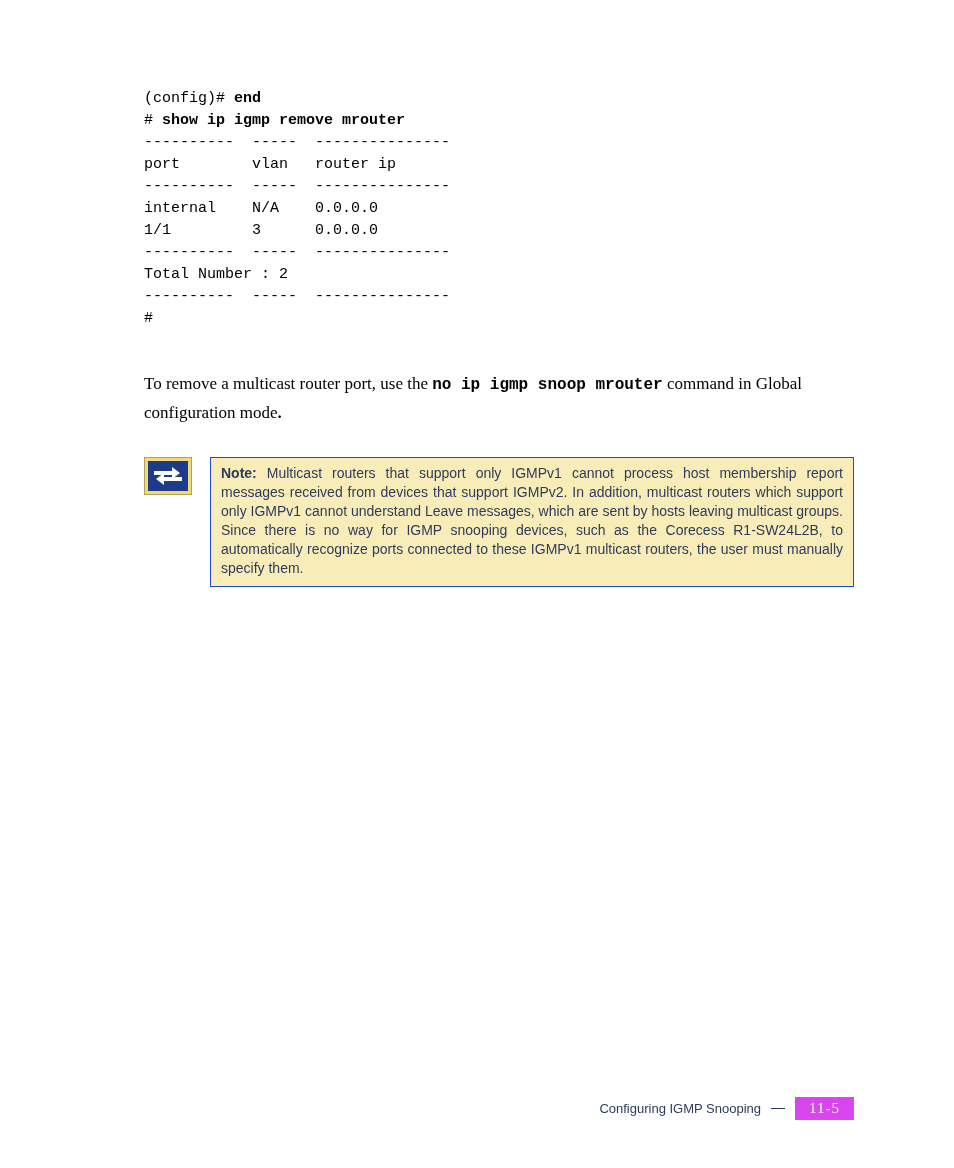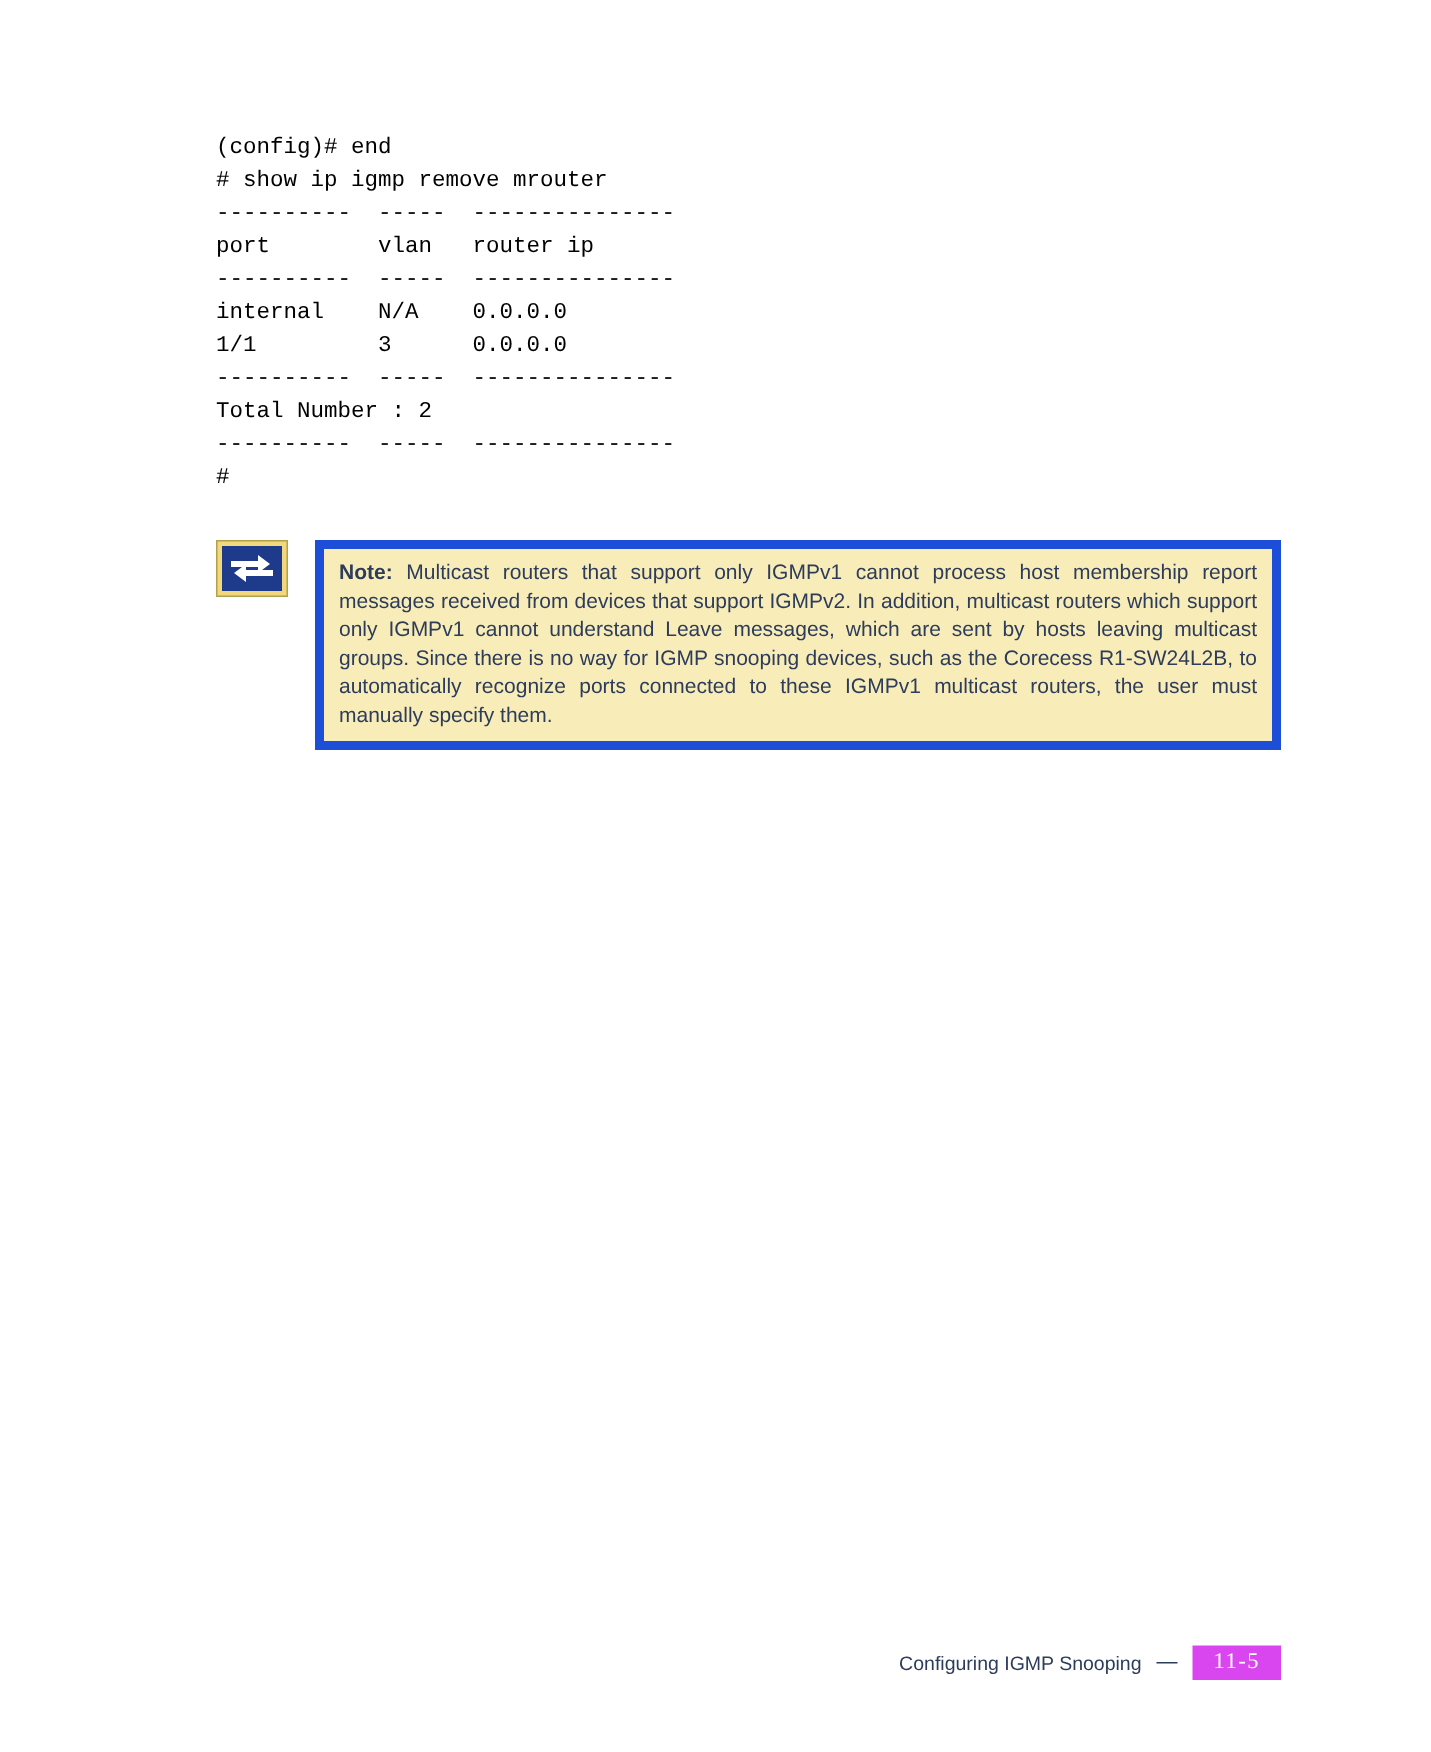--- a/index.html
+++ b/index.html
@@ -17,21 +17,21 @@
     padding: 88px 100px 0 144px;
     box-sizing: border-box;
   }
   .code {
     font-family: 'Courier New', Courier, monospace;
     font-size: 15px;
     line-height: 22px;
     white-space: pre;
     color: #000;
   }
-  .bold { font-weight: normal; }
+  .bold { font-weight: bold; }
   .para {
     font-family: 'Book Antiqua', Georgia, serif;
     font-size: 17px;
     line-height: 28px;
     color: #000;
     margin-top: 40px;
     margin-bottom: 30px;
   }
   .inline-code {
     font-family: 'Courier New', Courier, monospace;
@@ -55,21 +55,21 @@
   }
   .note-icon-inner {
     position: absolute;
     top: 3px; left: 3px; right: 3px; bottom: 3px;
     background: #1e3a8a;
     display:flex; align-items:center; justify-content:center;
   }
   .note-box {
     flex: 1;
     background: #f8edb9;
-    border: 6px solid #1d4ed8;
+    border: 1px solid #1d4ed8;
     padding: 6px 10px 8px 10px;
     font-family: 'Segoe UI', 'Helvetica Neue', Arial, sans-serif;
     font-size: 14px;
     line-height: 19px;
     color: #2d3c5a;
     text-align: justify;
   }
   .note-box .note-label {
     font-weight: bold;
   }
@@ -111,20 +111,21 @@
 <span>----------  -----  ---------------</span>
 <span>port        vlan   router ip</span>
 <span>----------  -----  ---------------</span>
 <span>internal    N/A    0.0.0.0</span>
 <span>1/1         3      0.0.0.0</span>
 <span>----------  -----  ---------------</span>
 <span>Total Number : 2</span>
 <span>----------  -----  ---------------</span>
 <span>#</span></div>
 
+  <p class="para"><span>To remove a multicast router port, use the </span><span class="inline-code">no ip igmp snoop mrouter</span><span> command in Global configuration mode</span><span class="bold">.</span></p>
 
 
   <div class="note-row">
     <div class="note-icon">
       <div class="note-icon-inner">
         <svg width="32" height="22" viewBox="0 0 32 22">
           <path d="M2 6 L20 6 L20 2 L28 8 L20 14 L20 10 L2 10 Z" fill="#ffffff"></path>
           <path d="M30 16 L12 16 L12 12 L4 18 L12 24 L12 20 L30 20 Z" fill="#ffffff" transform="translate(0,-4)"></path>
         </svg>
       </div>

